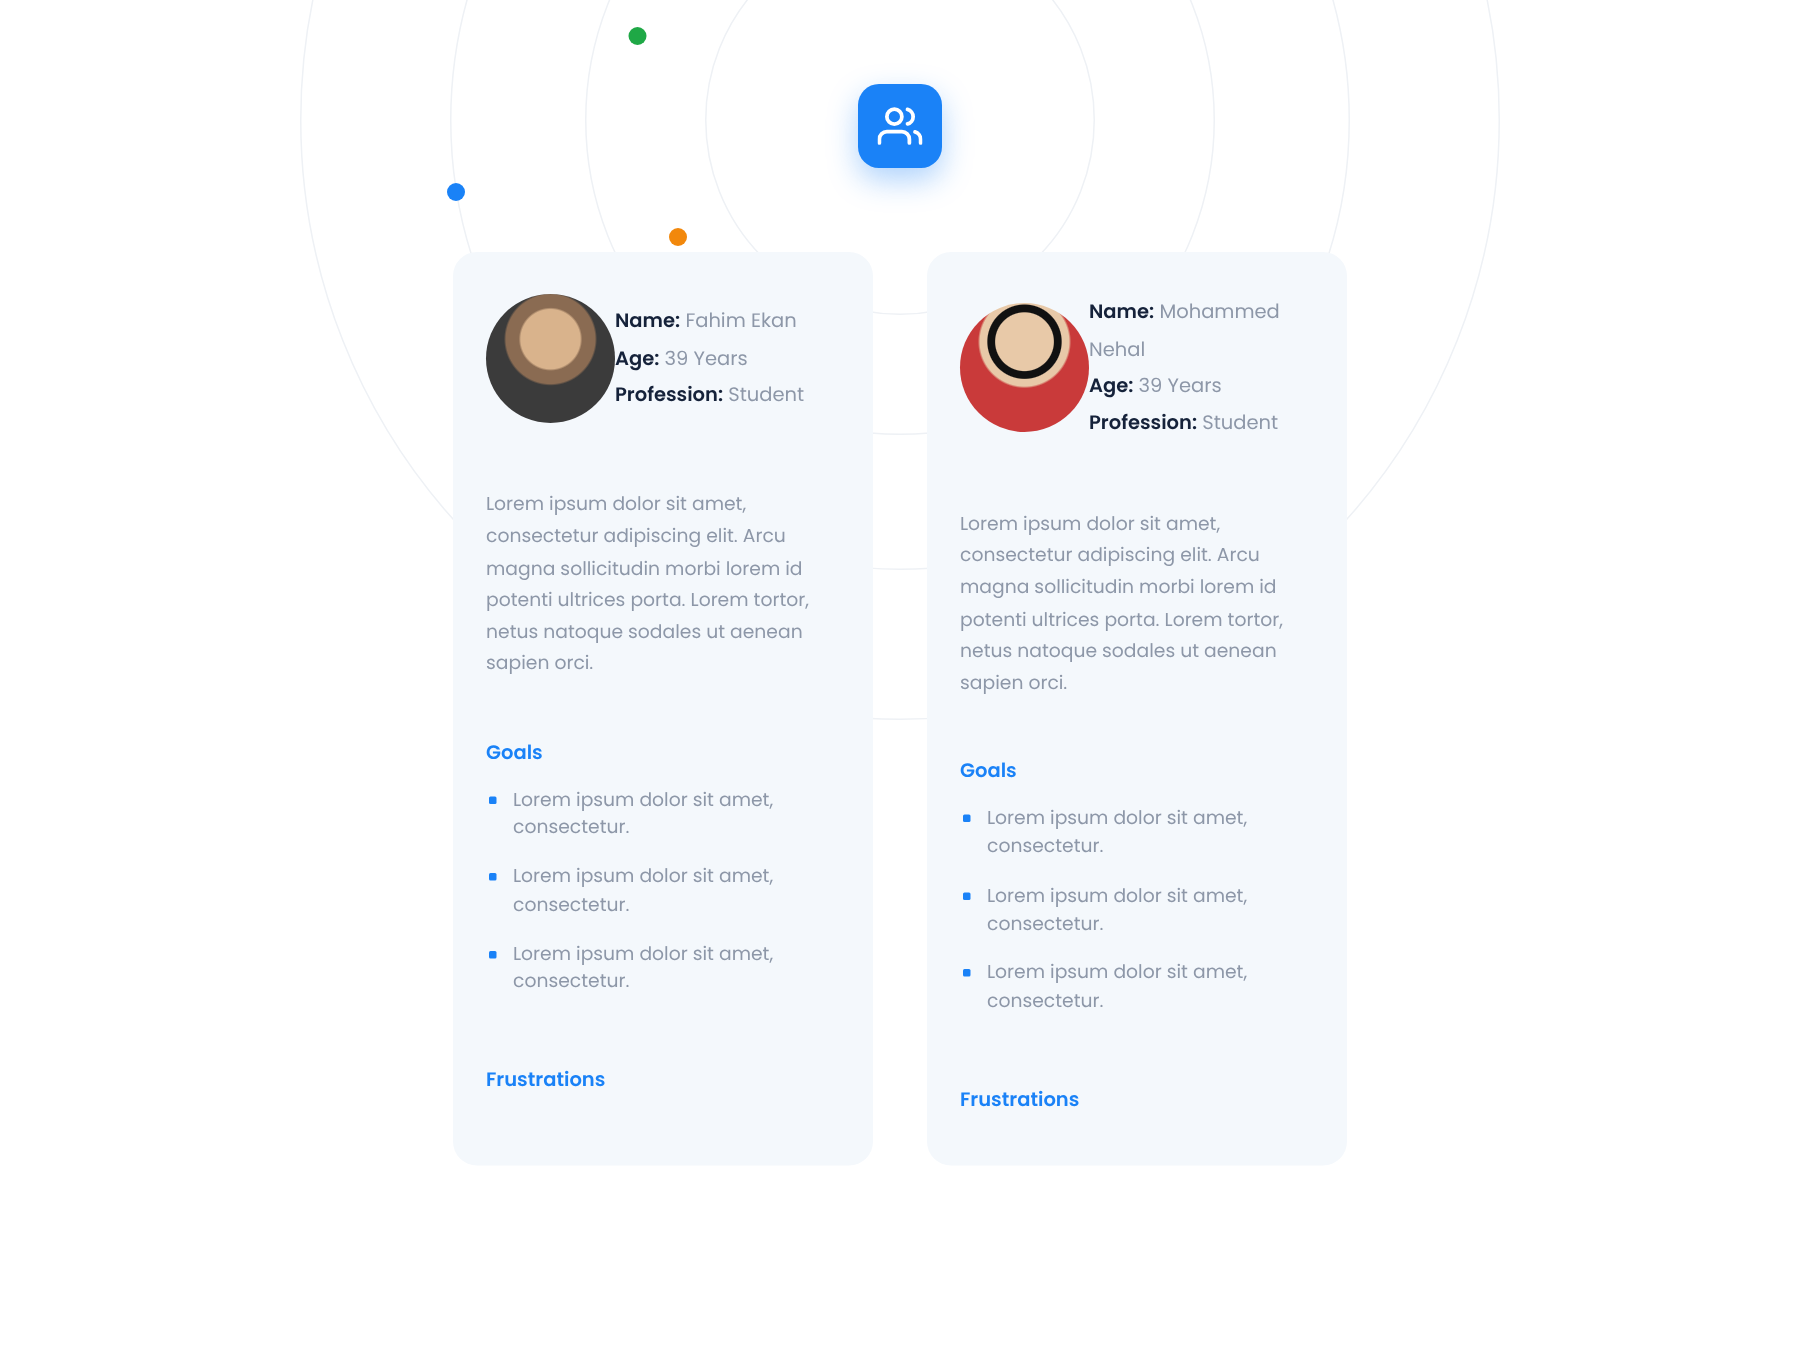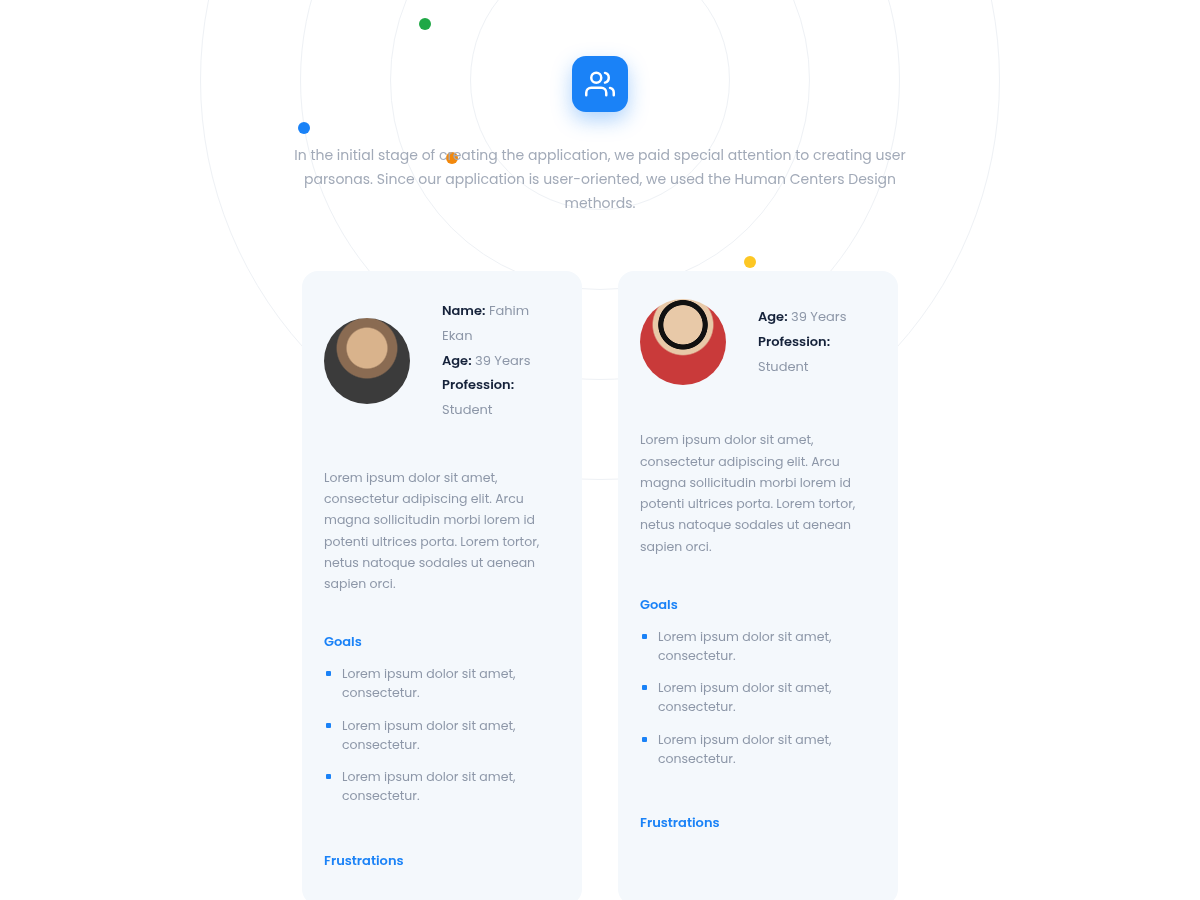--- a/index.html
+++ b/index.html
@@ -75,21 +75,21 @@
   .card {
     width: 280px;
     background: #f4f8fc;
     border-radius: 16px;
     padding: 28px 22px;
     text-align: left;
   }
   .profile-row {
     display: flex;
     align-items: center;
-    gap: 32px;
+    gap: 0;
   }
   .avatar {
     width: 86px;
     height: 86px;
     border-radius: 50%;
     flex-shrink: 0;
     background-size: cover;
     background-position: center;
   }
   .avatar.a1 {
@@ -163,21 +163,20 @@
 <div class="container">
   <div class="icon-badge">
     <svg width="30" height="30" viewBox="0 0 24 24" fill="none" stroke="#ffffff" stroke-width="2" stroke-linecap="round" stroke-linejoin="round">
       <path d="M17 21v-2a4 4 0 0 0-4-4H5a4 4 0 0 0-4 4v2"></path>
       <circle cx="9" cy="7" r="4"></circle>
       <path d="M23 21v-2a4 4 0 0 0-3-3.87"></path>
       <path d="M16 3.13a4 4 0 0 1 0 7.75"></path>
     </svg>
   </div>
 
-  <p class="subtitle">In the initial stage of creating the application, we paid special attention to creating user parsonas. Since our application is user-oriented, we used the Human Centers Design methords.</p>
 
   <div class="cards">
 
     <div class="card">
       <div class="profile-row">
         <div class="avatar a1"></div>
         <div class="info-lines">
           <div><span class="label">Name:</span> <span class="value">Fahim Ekan</span></div>
           <div><span class="label">Age:</span> <span class="value">39 Years</span></div>
           <div><span class="label">Profession:</span> <span class="value">Student</span></div>
@@ -191,20 +190,21 @@
         <li>Lorem ipsum dolor sit amet, consectetur.</li>
       </ul>
       <div class="section-title">Frustrations</div>
 
     </div>
 
     <div class="card">
       <div class="profile-row">
         <div class="avatar a2"></div>
         <div class="info-lines">
+          <div><span class="label">Name:</span> <span class="value">Mohammed Nehal</span></div>
           <div><span class="label">Age:</span> <span class="value">39 Years</span></div>
           <div><span class="label">Profession:</span> <span class="value">Student</span></div>
         </div>
       </div>
       <p class="bio">Lorem ipsum dolor sit amet, consectetur adipiscing elit. Arcu magna sollicitudin morbi lorem id potenti ultrices porta. Lorem tortor, netus natoque sodales ut aenean sapien orci.</p>
       <div class="section-title">Goals</div>
       <ul class="bullets">
         <li>Lorem ipsum dolor sit amet, consectetur.</li>
         <li>Lorem ipsum dolor sit amet, consectetur.</li>
         <li>Lorem ipsum dolor sit amet, consectetur.</li>

